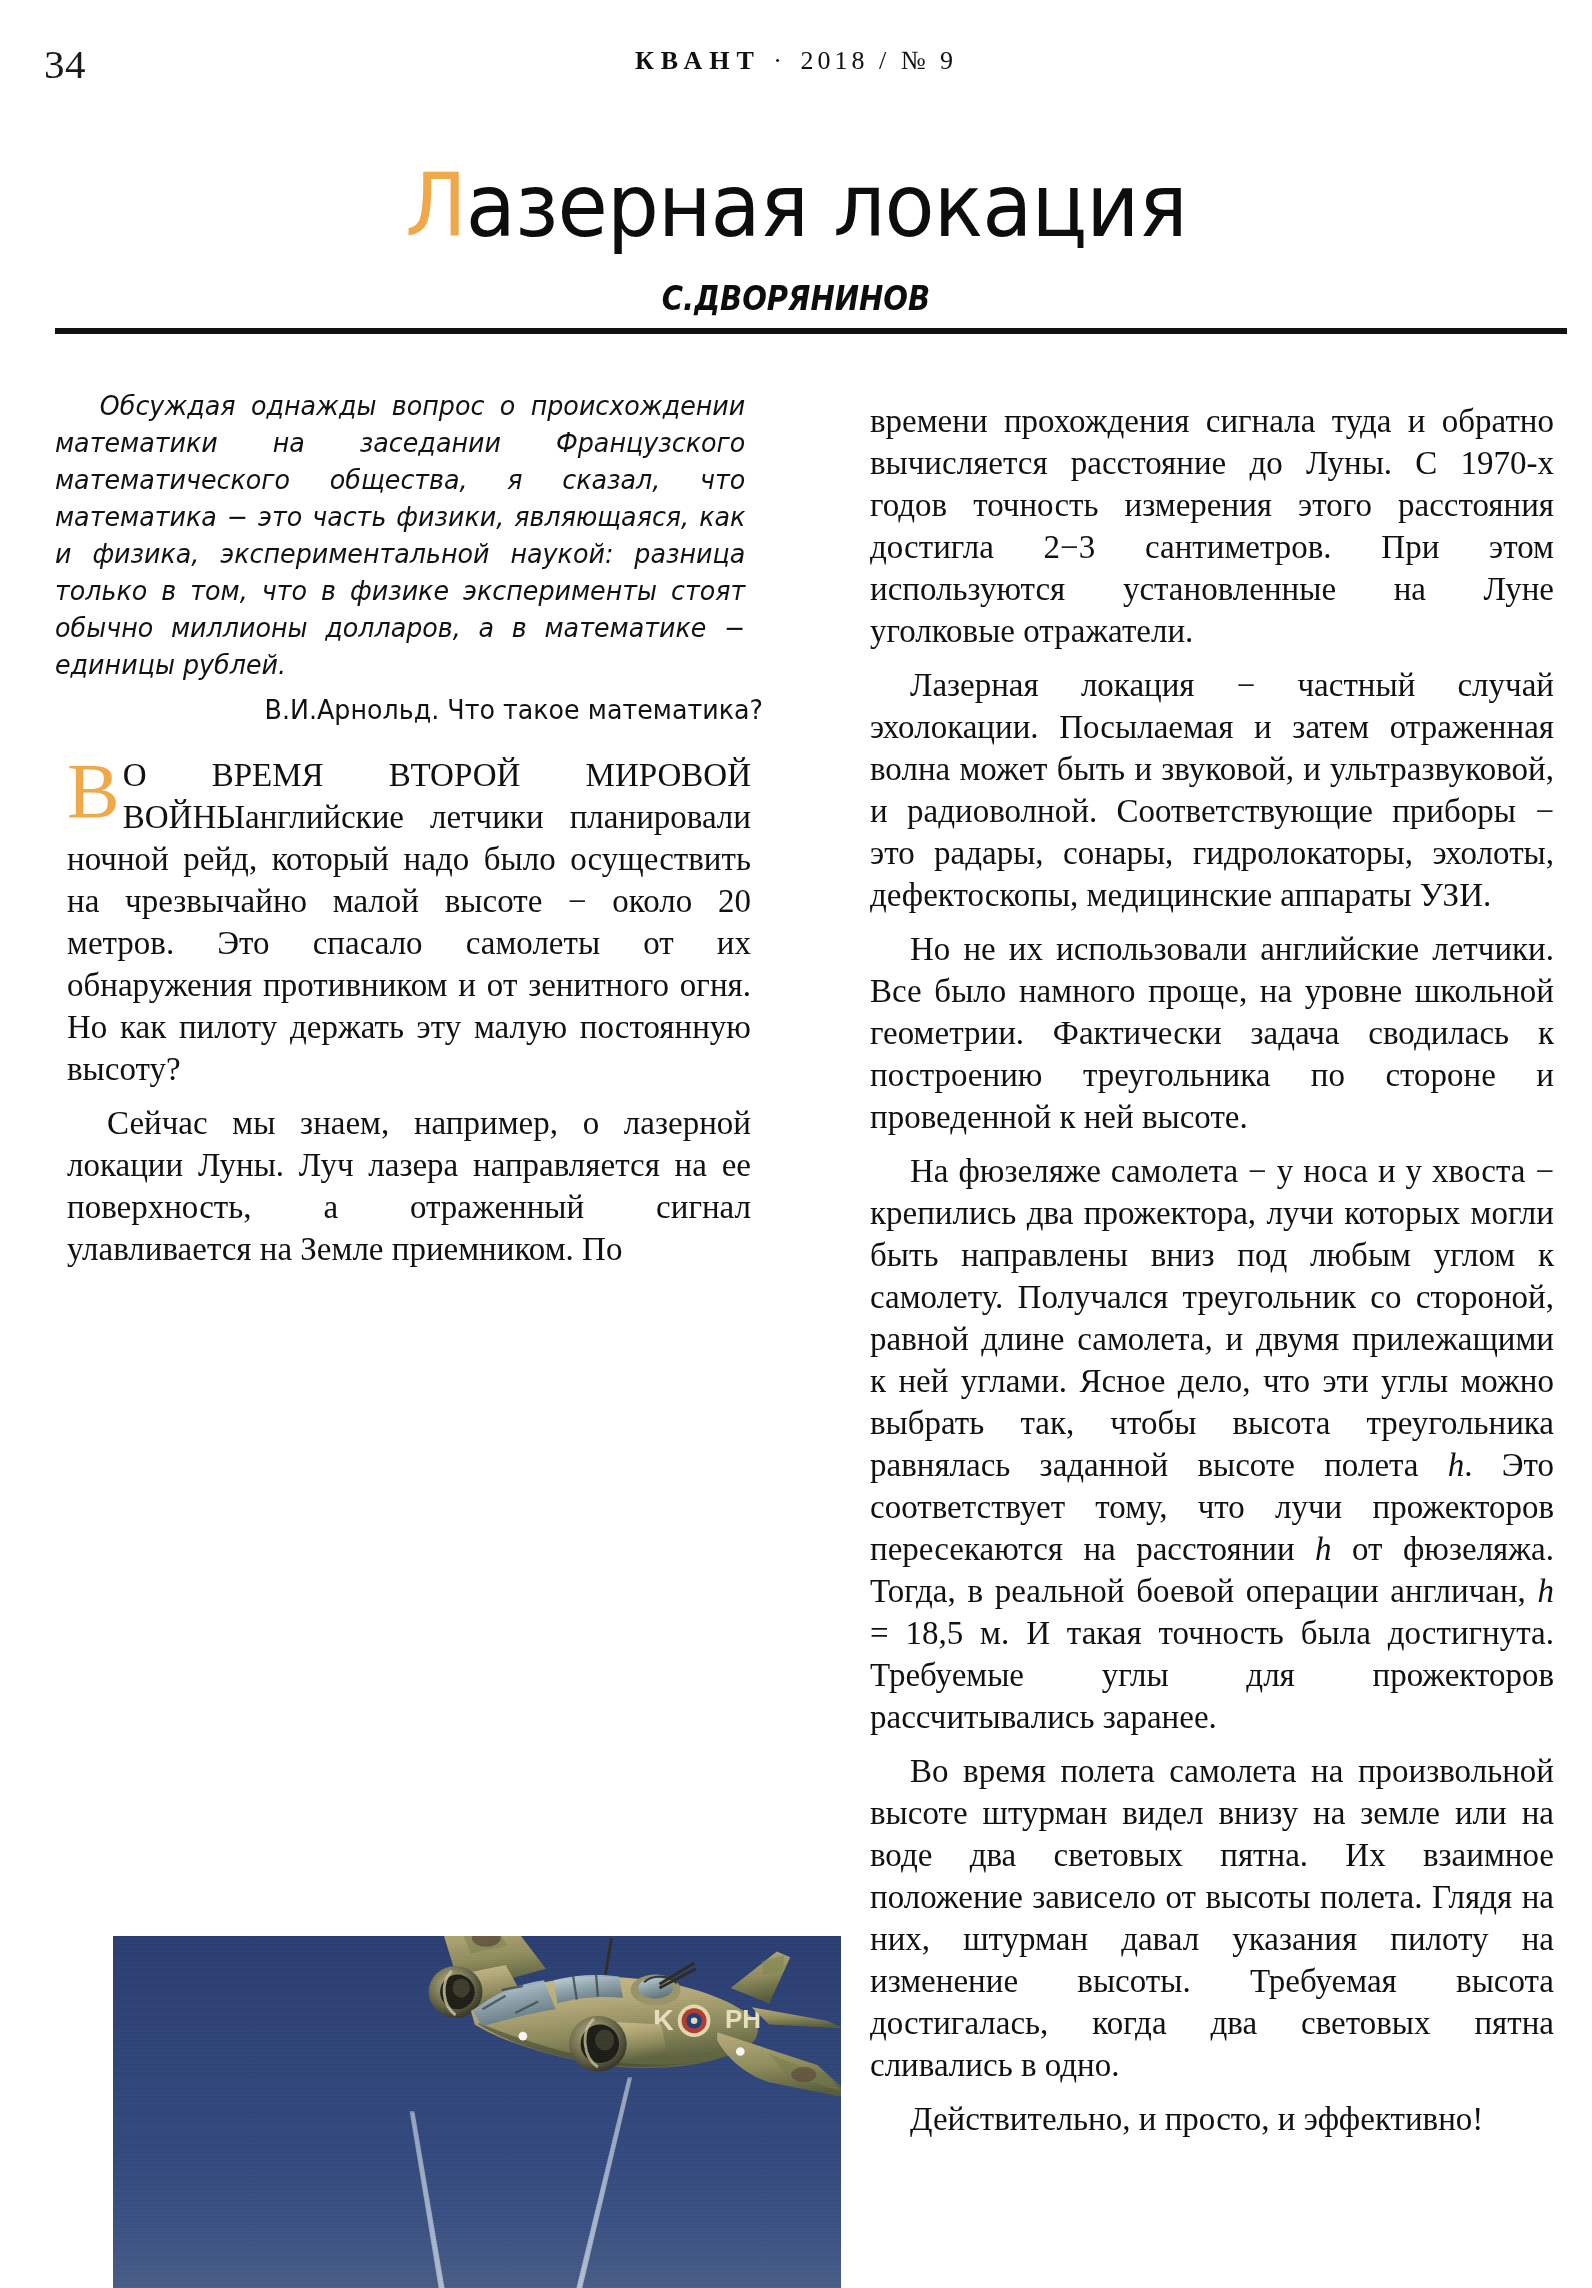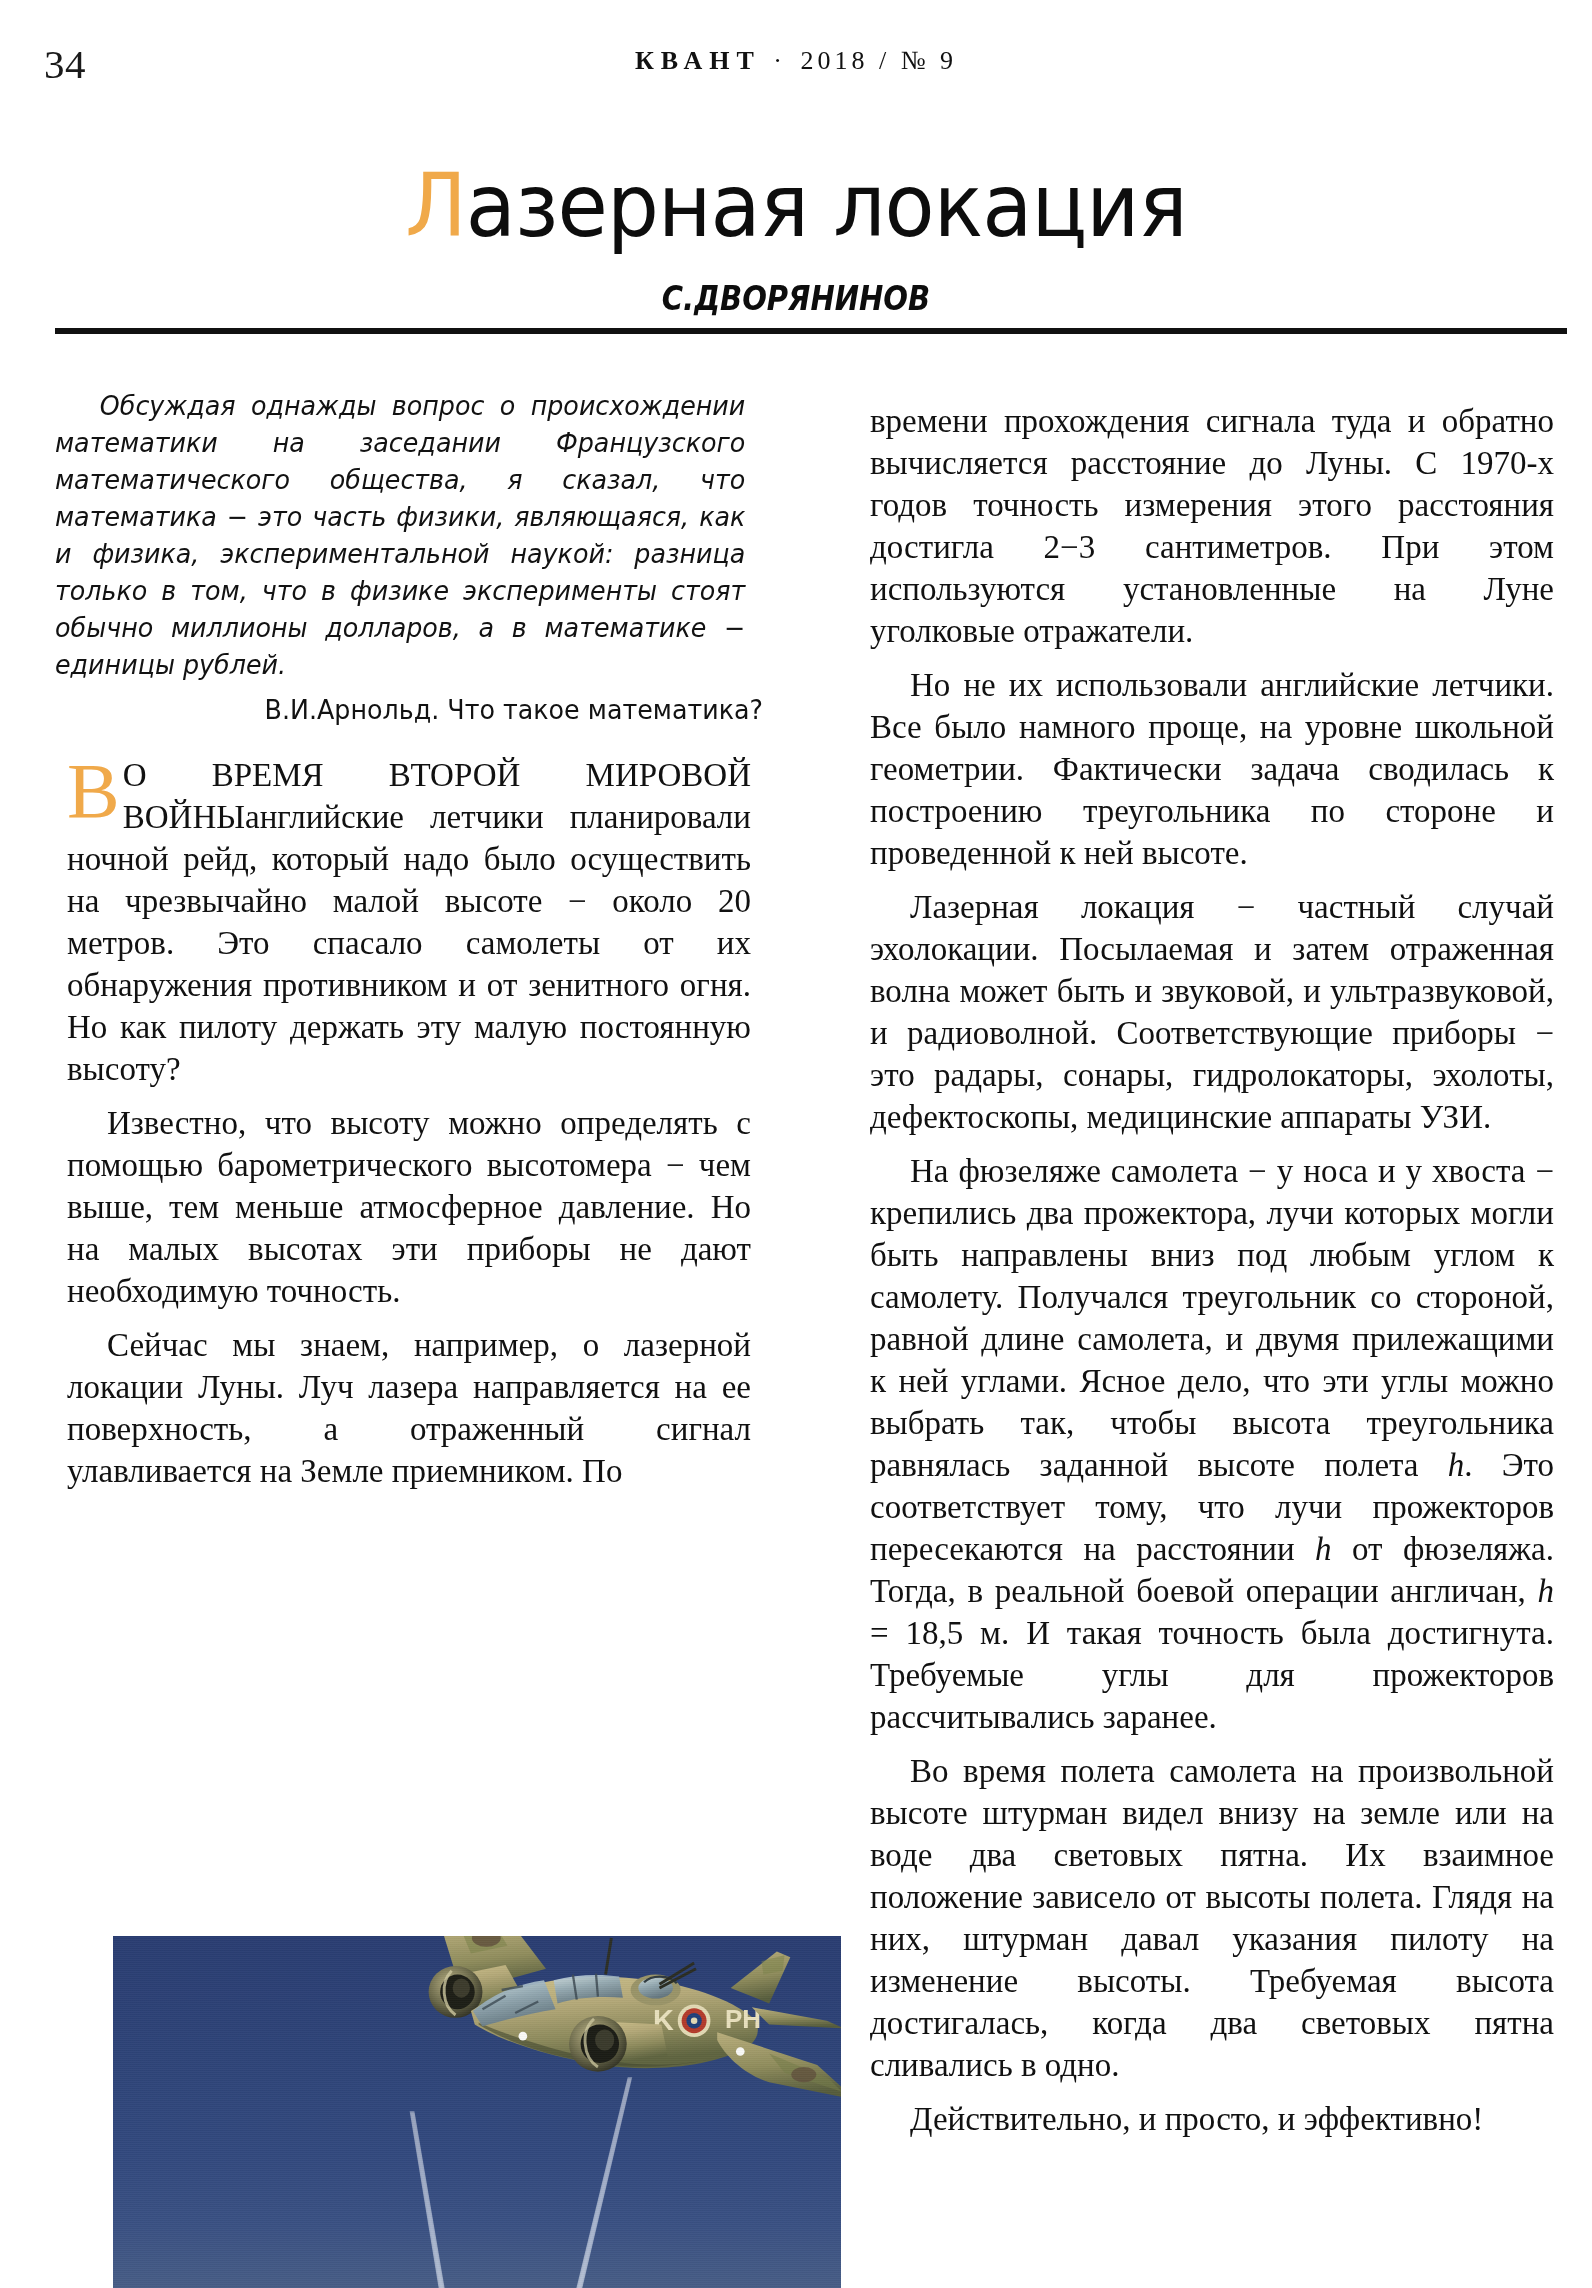--- a/index.html
+++ b/index.html
@@ -249,21 +249,20 @@
 
   <div class="rule"></div>
 
   <div class="col col-left">
 
     <p class="epigraph">Обсуждая однажды вопрос о происхождении математики на заседании Французского математического общества, я сказал, что математика − это часть физики, являющаяся, как и физика, экспериментальной наукой: разница только в том, что в физике эксперименты стоят обычно миллионы долларов, а в математике − единицы рублей.</p>
     <p class="epigraph-src">В.И.Арнольд. Что такое математика?</p>
 
     <p class="body first"><span class="dropcap">В</span><span class="lead-up">О ВРЕМЯ ВТОРОЙ МИРОВОЙ ВОЙНЫ</span><span>английские летчики планировали ночной рейд, который надо было осуществить на чрезвычайно малой высоте − около 20 метров. Это спасало самолеты от их обнаружения противником и от зенитного огня. Но как пилоту держать эту малую постоянную высоту?</span></p>
 
-    <p class="body">Известно, что высоту можно определять с помощью барометрического высотомера − чем выше, тем меньше атмосферное давление. Но на малых высотах эти приборы не дают необходимую точность.</p>
 
     <p class="body">Сейчас мы знаем, например, о лазерной локации Луны. Луч лазера направляется на ее поверхность, а отраженный сигнал улавливается на Земле приемником. По</p>
 
     <div class="photo-wrap">
       <div class="photo">
 
         <div class="sky"></div>
 
         <div class="beam beam-l"></div>
         <div class="beam beam-r"></div>
@@ -354,24 +353,24 @@
         <div class="photo-grain"></div>
       </div>
     </div>
 
   </div>
 
   <div class="col col-right">
 
     <p class="body first">времени прохождения сигнала туда и обратно вычисляется расстояние до Луны. С 1970-х годов точность измерения этого расстояния достигла 2−3 сантиметров. При этом используются установленные на Луне уголковые отражатели.</p>
 
+    <p class="body">Лазерная локация − частный случай эхолокации. Посылаемая и затем отраженная волна может быть и звуковой, и ультразвуковой, и радиоволной. Соответствующие приборы − это радары, сонары, гидролокаторы, эхолоты, дефектоскопы, медицинские аппараты УЗИ.</p>
+
     <p class="body">Но не их использовали английские летчики. Все было намного проще, на уровне школьной геометрии. Фактически задача сводилась к построению треугольника по стороне и проведенной к ней высоте.</p>
 
-    <p class="body">Лазерная локация − частный случай эхолокации. Посылаемая и затем отраженная волна может быть и звуковой, и ультразвуковой, и радиоволной. Соответствующие приборы − это радары, сонары, гидролокаторы, эхолоты, дефектоскопы, медицинские аппараты УЗИ.</p>
-
     <p class="body"><span>На фюзеляже самолета − у носа и у хвоста − крепились два прожектора, лучи которых могли быть направлены вниз под любым углом к самолету. Получался треугольник со стороной, равной длине самолета, и двумя прилежащими к ней углами. Ясное дело, что эти углы можно выбрать так, чтобы высота треугольника равнялась заданной высоте полета </span><var>h</var><span>. Это соответствует тому, что лучи прожекторов пересекаются на расстоянии </span><var>h</var><span> от фюзеляжа. Тогда, в реальной боевой операции англичан, </span><var>h</var><span> = 18,5 м. И такая точность была достигнута. Требуемые углы для прожекторов рассчитывались заранее.</span></p>
 
     <p class="body">Во время полета самолета на произвольной высоте штурман видел внизу на земле или на воде два световых пятна. Их взаимное положение зависело от высоты полета. Глядя на них, штурман давал указания пилоту на изменение высоты. Требуемая высота достигалась, когда два световых пятна сливались в одно.</p>
 
     <p class="body">Действительно, и просто, и эффективно!</p>
 
   </div>
 
 </div>
 

